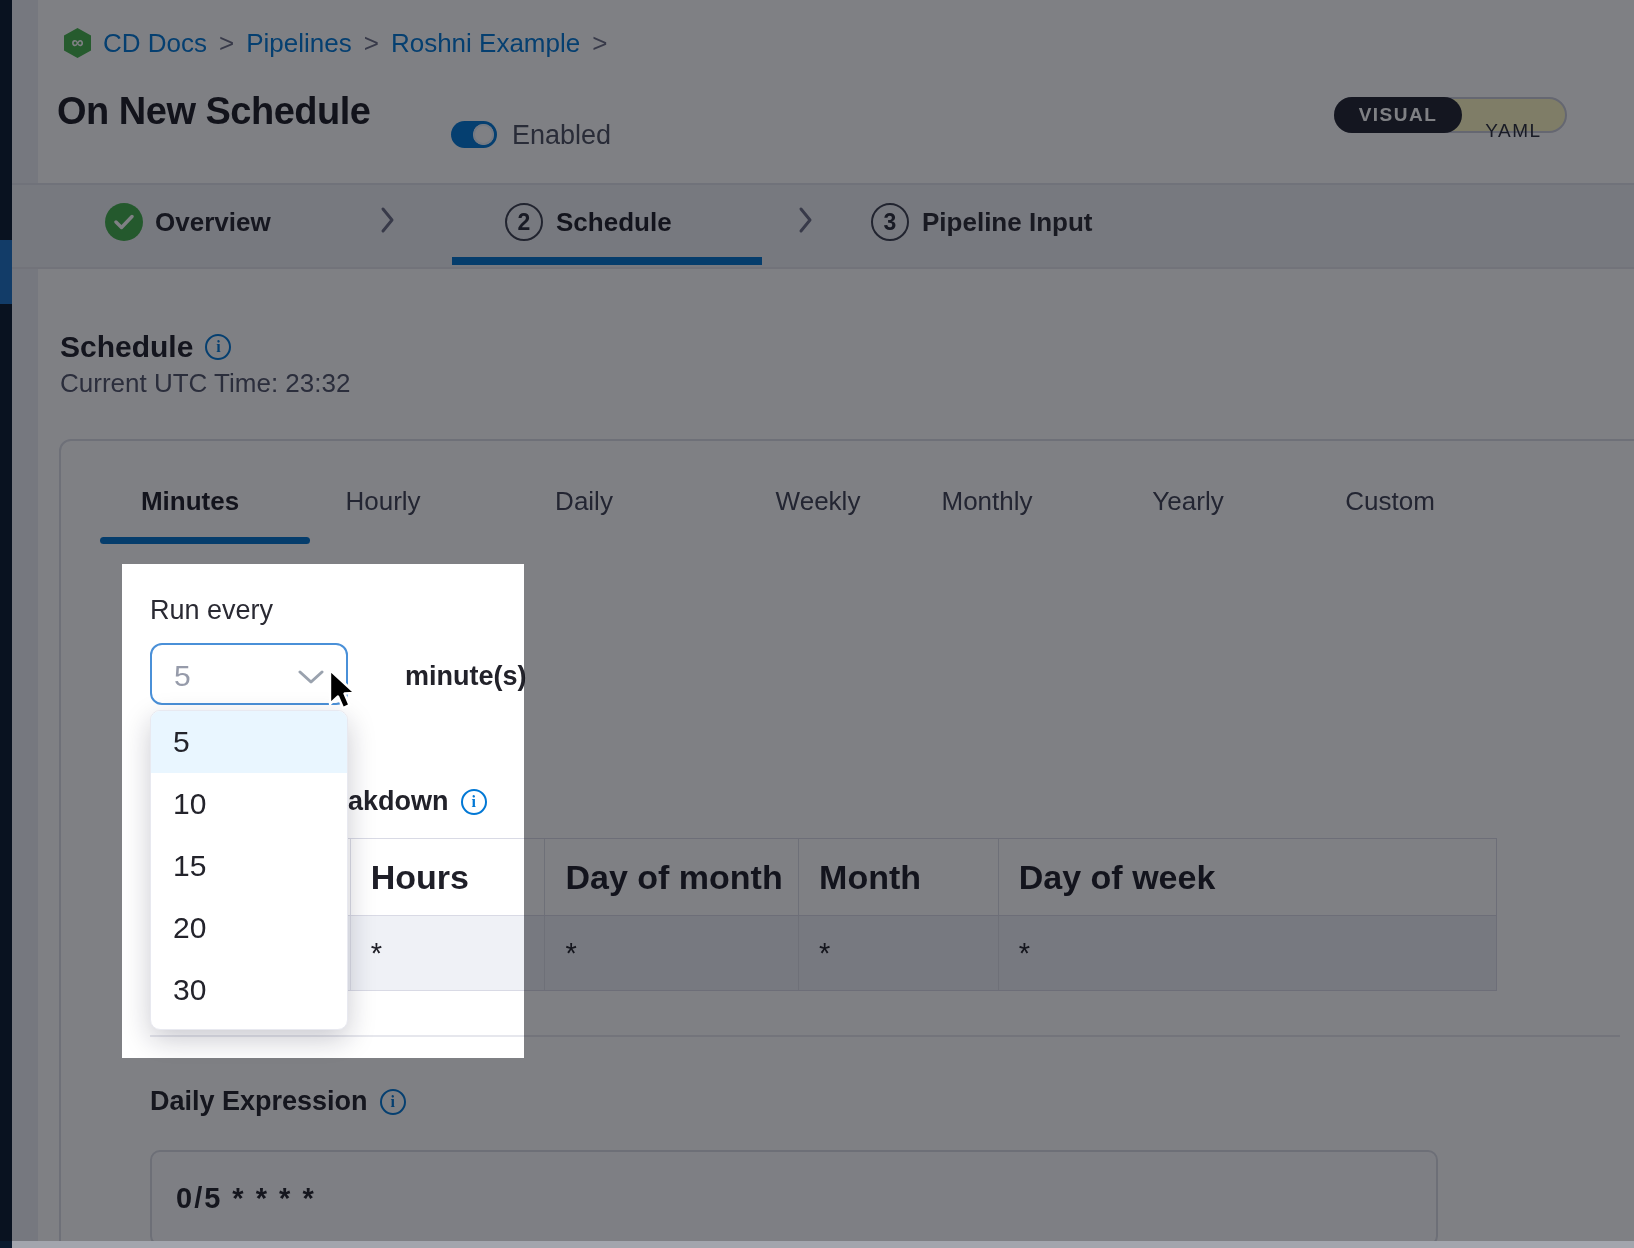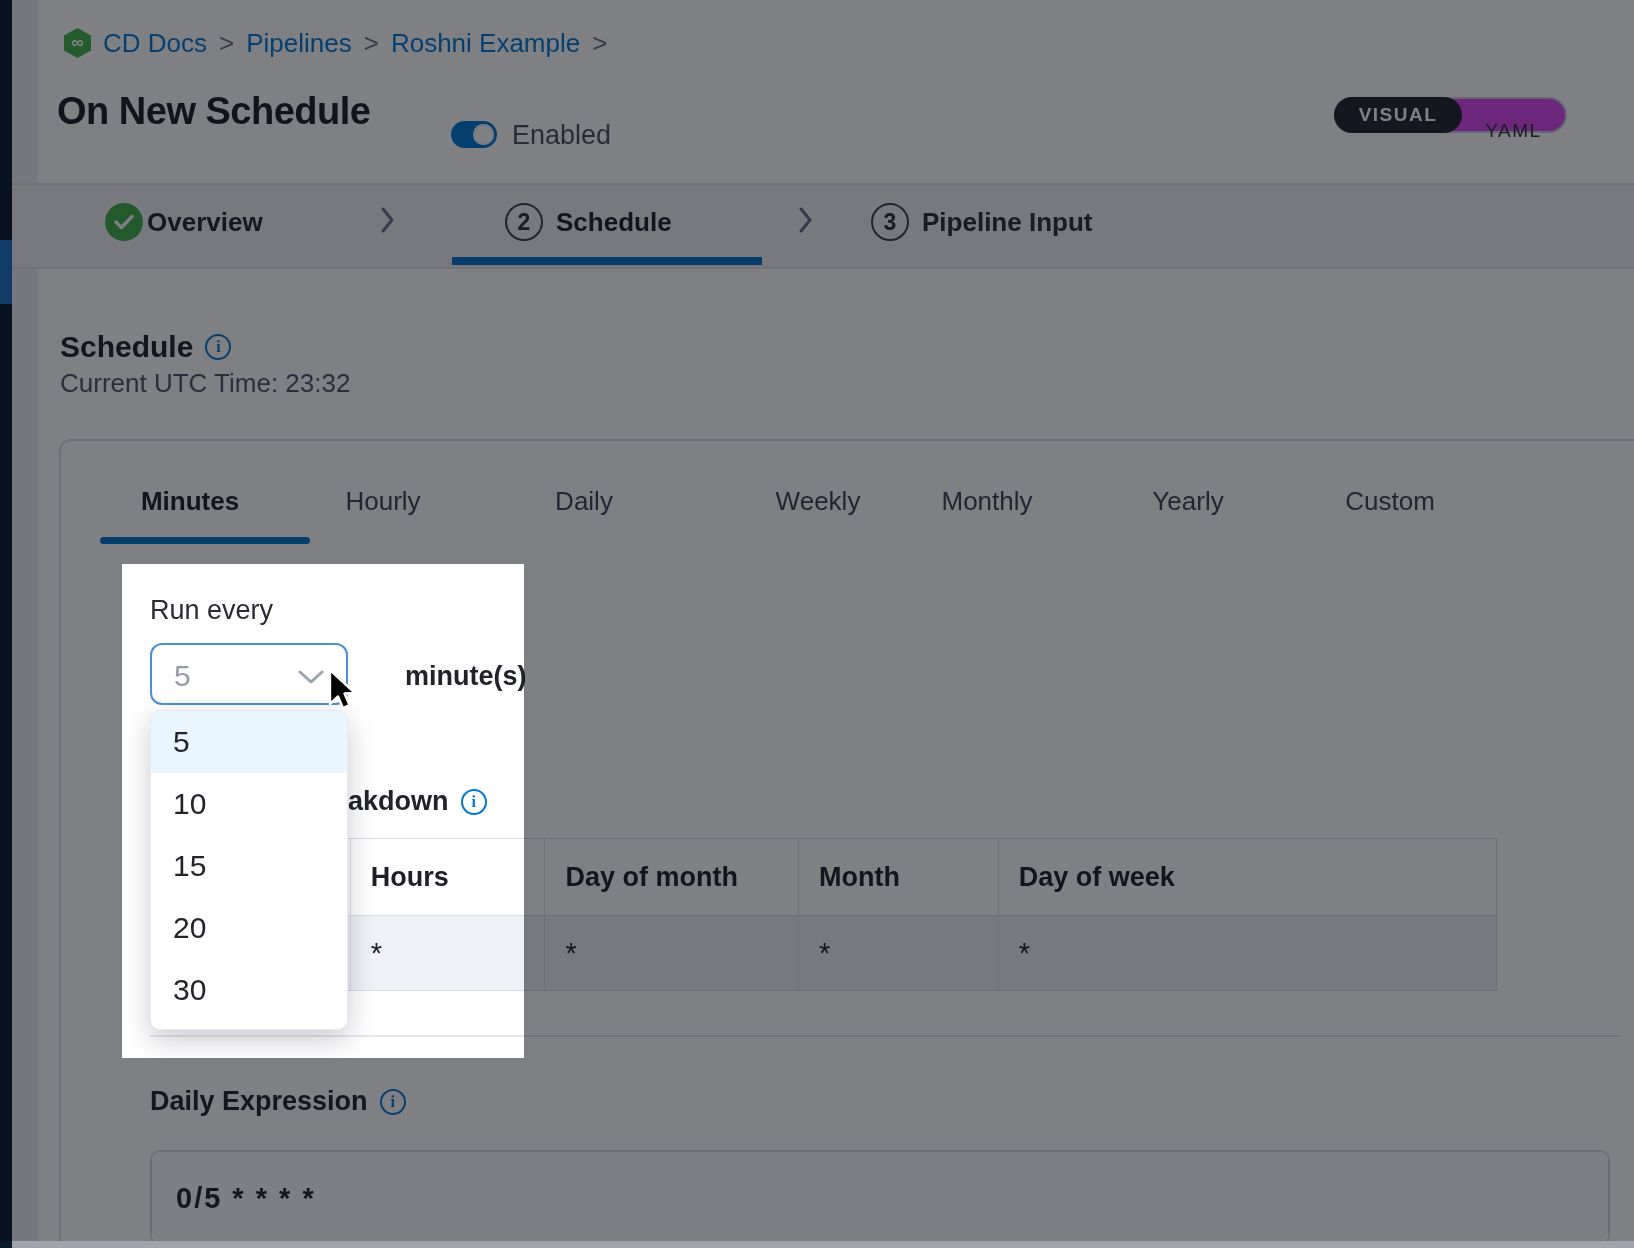--- a/index.html
+++ b/index.html
@@ -22,21 +22,21 @@
   .crumb-sep{color:#6b6d85;font-weight:400;}
 
   
   .h1{left:57px;top:90px;font-size:38px;font-weight:700;letter-spacing:-.5px;color:#1c1c25;text-align:center;}
   .toggle{left:451px;top:121px;width:46px;height:27px;border-radius:14px;background:#0278d5;}
   .toggle .knob{position:absolute;right:3px;top:3px;width:21px;height:21px;border-radius:50%;
     background:#fff;box-shadow:inset 0 0 0 2px #e8f1fa;}
   .enabled-lb{left:512px;top:120px;font-size:27px;color:#4d5060;}
 
   
-  .vy{left:1334px;top:97px;width:229px;height:32px;border:2px solid #c9cbd7;border-radius:18px;background:#d946ef;}
+  .vy{left:1334px;top:97px;width:229px;height:32px;border:2px solid #c9cbd7;border-radius:18px;background:#fef9c3;}
   .vy-visual{position:absolute;left:-2px;top:-2px;width:128px;height:36px;border-radius:18px;background:#20222e;
     display:flex;align-items:center;justify-content:center;color:#fff;font-size:19px;font-weight:700;letter-spacing:1.5px;}
   .vy-yaml{position:absolute;left:126px;top:16px;width:103px;height:32px;display:flex;align-items:center;justify-content:center;
     color:#2a2c3a;font-size:19px;font-weight:400;letter-spacing:1.5px;}
 
   
   .wizbar{left:12px;top:183px;width:1622px;height:82px;background:#eff1f5;
     border-top:2px solid #e0e2ea;border-bottom:2px solid #e3e4eb;}
   .step-lb{font-size:26px;}
   .check-circle{width:38px;height:38px;border-radius:50%;background:#42ad4a;display:flex;align-items:center;justify-content:center;}
@@ -78,29 +78,29 @@
   .bd-lb .t{font-size:27px;font-weight:600;color:#22222a;}
 
   
   .cron-table{left:150px;top:838px;width:1347px;z-index:5;}
   .thead{display:flex;height:78px;box-sizing:border-box;background:#fff;
     border:1.5px solid #d9dae5;border-bottom:1.5px solid #d9dae5;}
   .trow{display:flex;height:75px;box-sizing:border-box;background:#eff1f6;
     border:1.5px solid #d9dae5;border-top:none;}
   .th,.td{display:flex;align-items:center;padding-left:20px;box-sizing:border-box;border-right:1.5px solid #dcdde6;}
   .th:last-child,.td:last-child{border-right:none;}
-  .th{font-size:27px;font-weight:700;color:#1f1f28;}
+  .th{font-size:34px;font-weight:700;color:#1f1f28;}
   .td{font-size:29px;color:#22222a;}
 
   .divider{left:150px;top:1035px;width:1470px;height:2px;background:#e6e7ed;}
 
   
   .cron-lb{left:150px;top:1086px;gap:12px;}
   .cron-lb .t{font-size:27px;font-weight:600;color:#22222a;}
-  .cron-input{left:150px;top:1150px;width:1460px;height:96px;box-sizing:border-box;background:#fdfdff;
+  .cron-input{left:150px;top:1150px;width:1288px;height:96px;box-sizing:border-box;background:#fdfdff;
     border:2px solid #d9dbe4;border-radius:10px;}
   .cron-input .val{position:absolute;left:24px;top:30px;font-size:29px;font-weight:600;letter-spacing:2px;color:#23232b;}
 
   
   .dim{position:absolute;background:rgba(9,12,20,.52);z-index:40;pointer-events:none;}
   .dim.top{left:0;top:0;width:1634px;height:564px;}
   .dim.left{left:0;top:564px;width:122px;height:494px;}
   .dim.right{left:524px;top:564px;width:1110px;height:494px;}
   .dim.bottom{left:0;top:1058px;width:1634px;height:183px;}
   .bottom-strip{left:12px;top:1241px;width:1622px;height:7px;background:#a2a5ad;z-index:41;}
@@ -131,21 +131,21 @@
       <span class="knob"></span>
     </div>
   <div class="abs enabled-lb">Enabled</div>
 
   <div class="abs vy">
     <div class="vy-visual">VISUAL</div>
     <div class="vy-yaml">YAML</div>
   </div>
 
   <div class="abs wizbar"></div>
-  <div class="abs row" style="left:105px;top:203px;gap:4px;">
+  <div class="abs row" style="left:105px;top:203px;gap:12px;">
     <span class="check-circle">
       <svg width="20" height="16" viewBox="0 0 20 16">
           <polyline points="2,8 7.5,13.5 18,2.5" fill="none" stroke="#ffffff" stroke-width="3.4" stroke-linecap="round" stroke-linejoin="round"></polyline>
         </svg>
     </span>
     <span class="step-lb" style="font-weight:600;color:#25252e;">Overview</span>
   </div>
   <svg class="abs" style="left:380px;top:204px;" width="16" height="32" viewBox="0 0 16 32">
     <polyline points="3,5 12,16 3,27" fill="none" stroke="#6b6d85" stroke-width="3" stroke-linecap="round" stroke-linejoin="round"></polyline>
     </svg>

